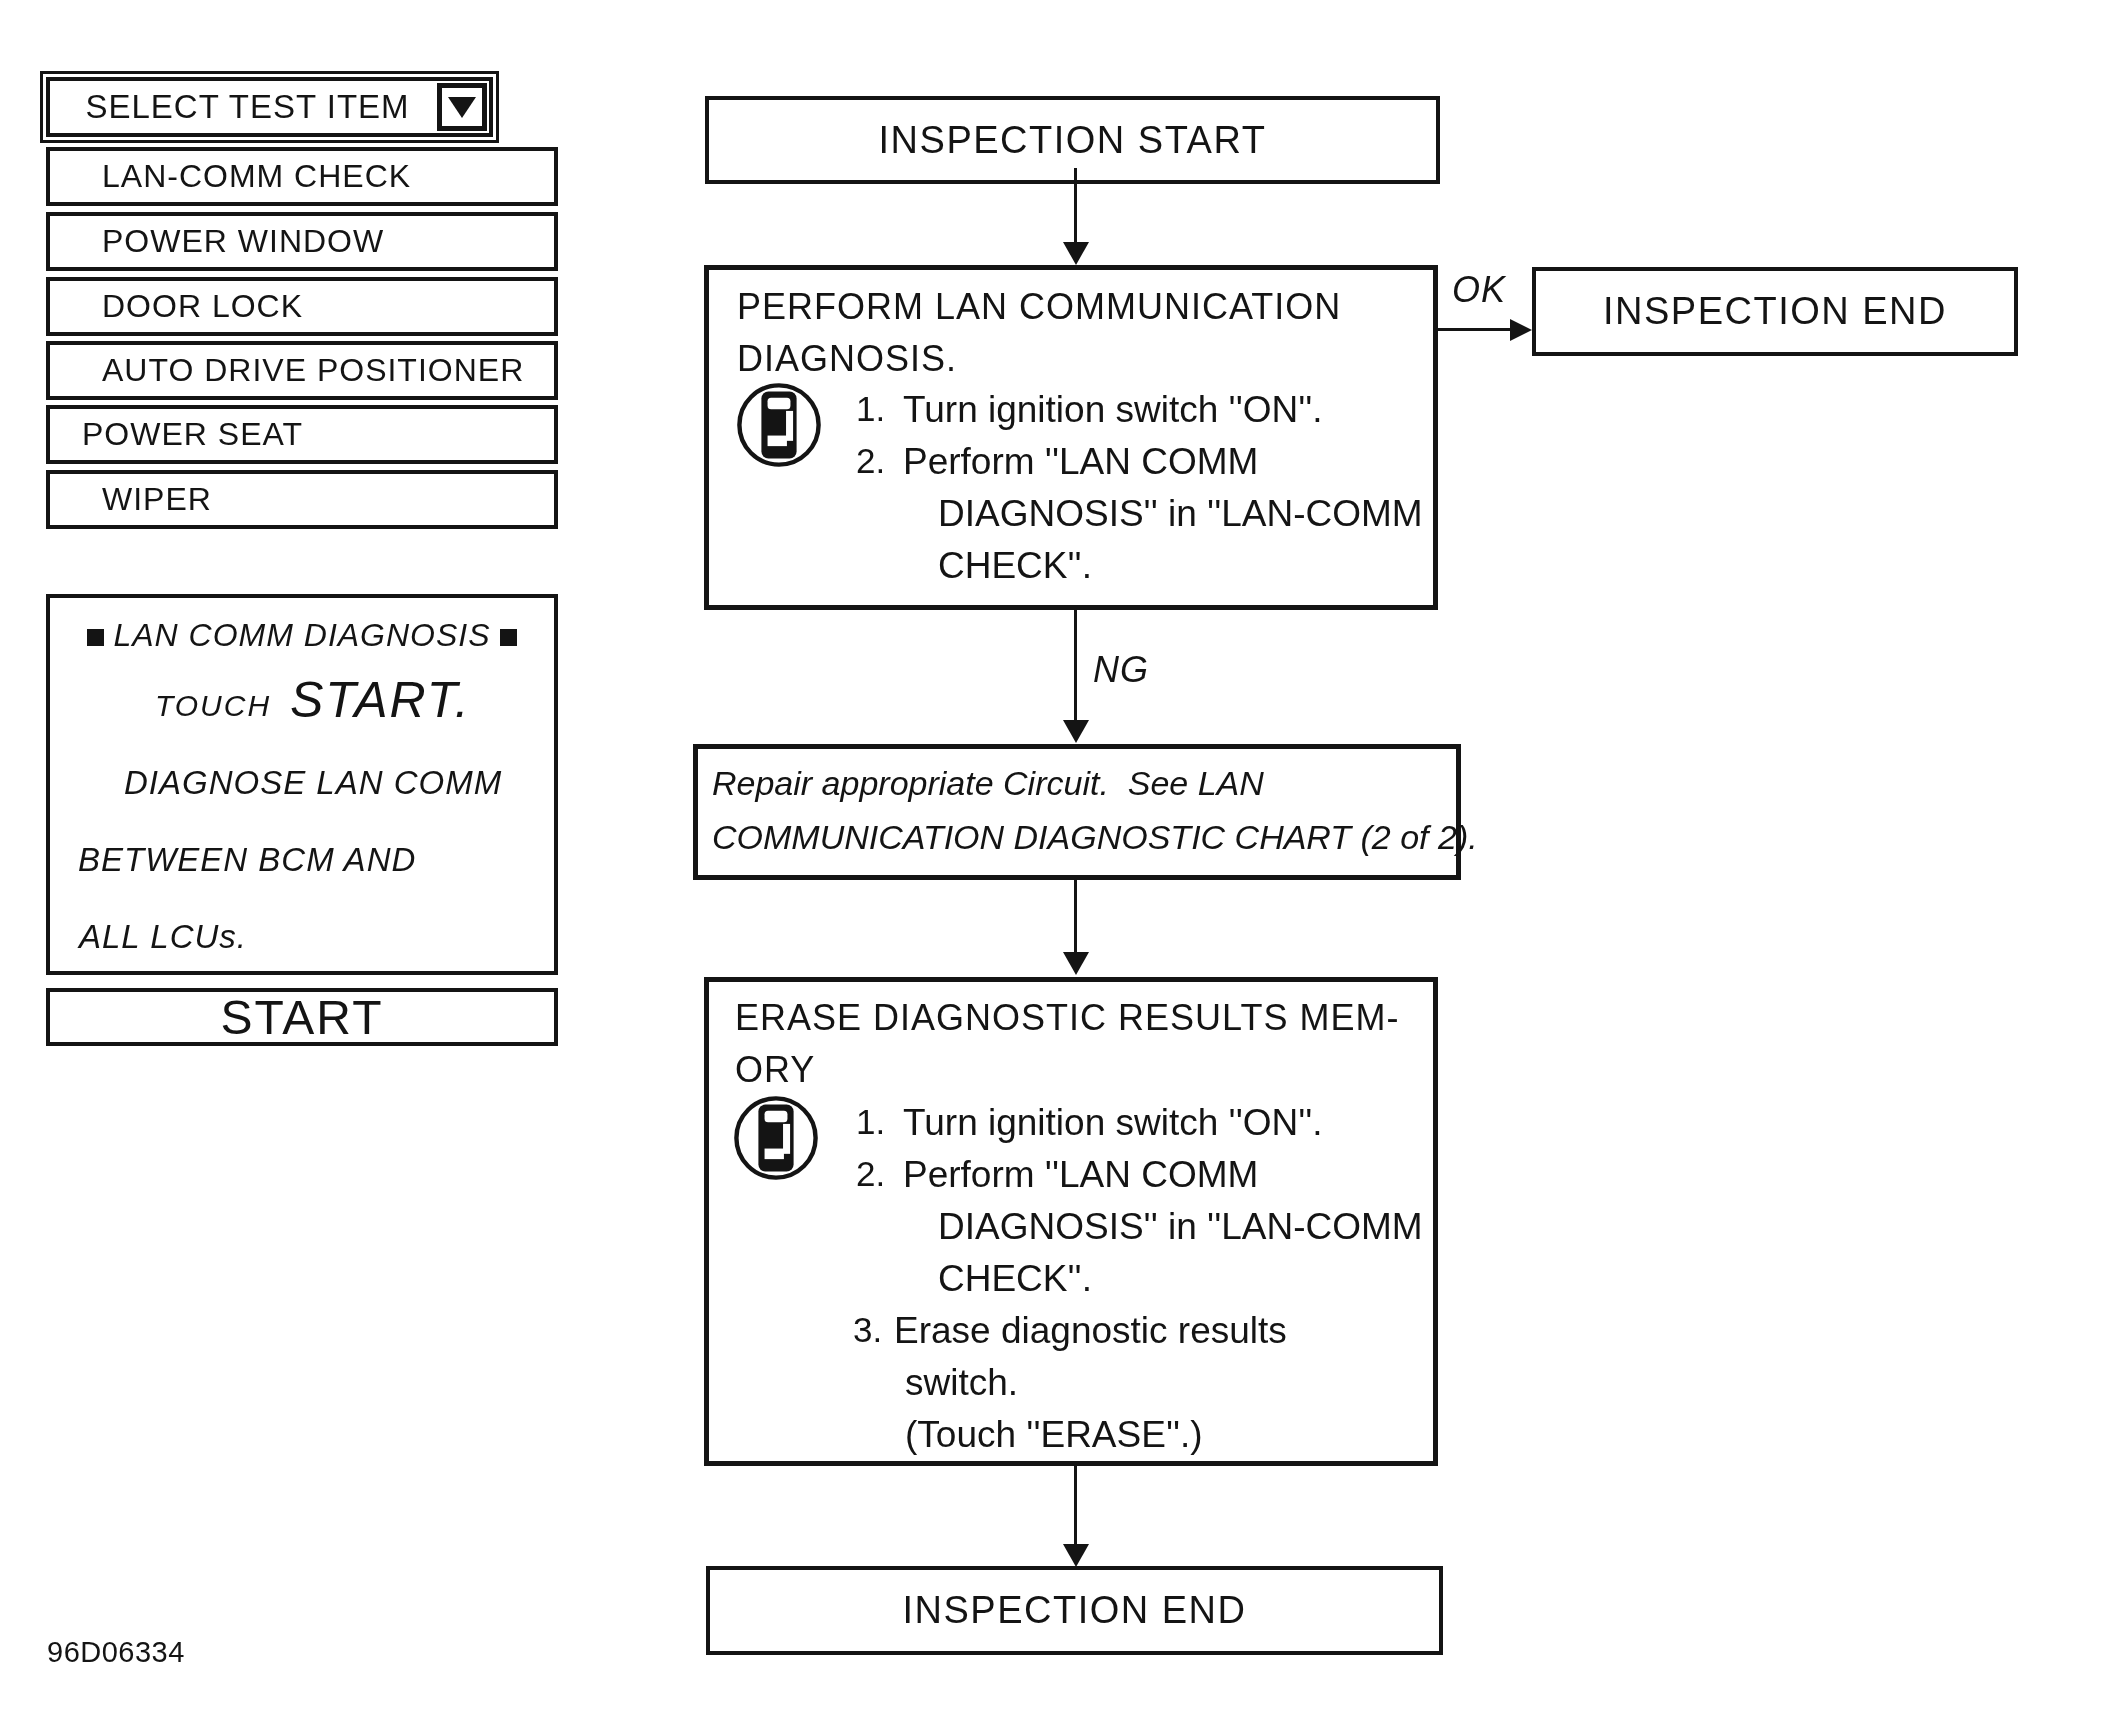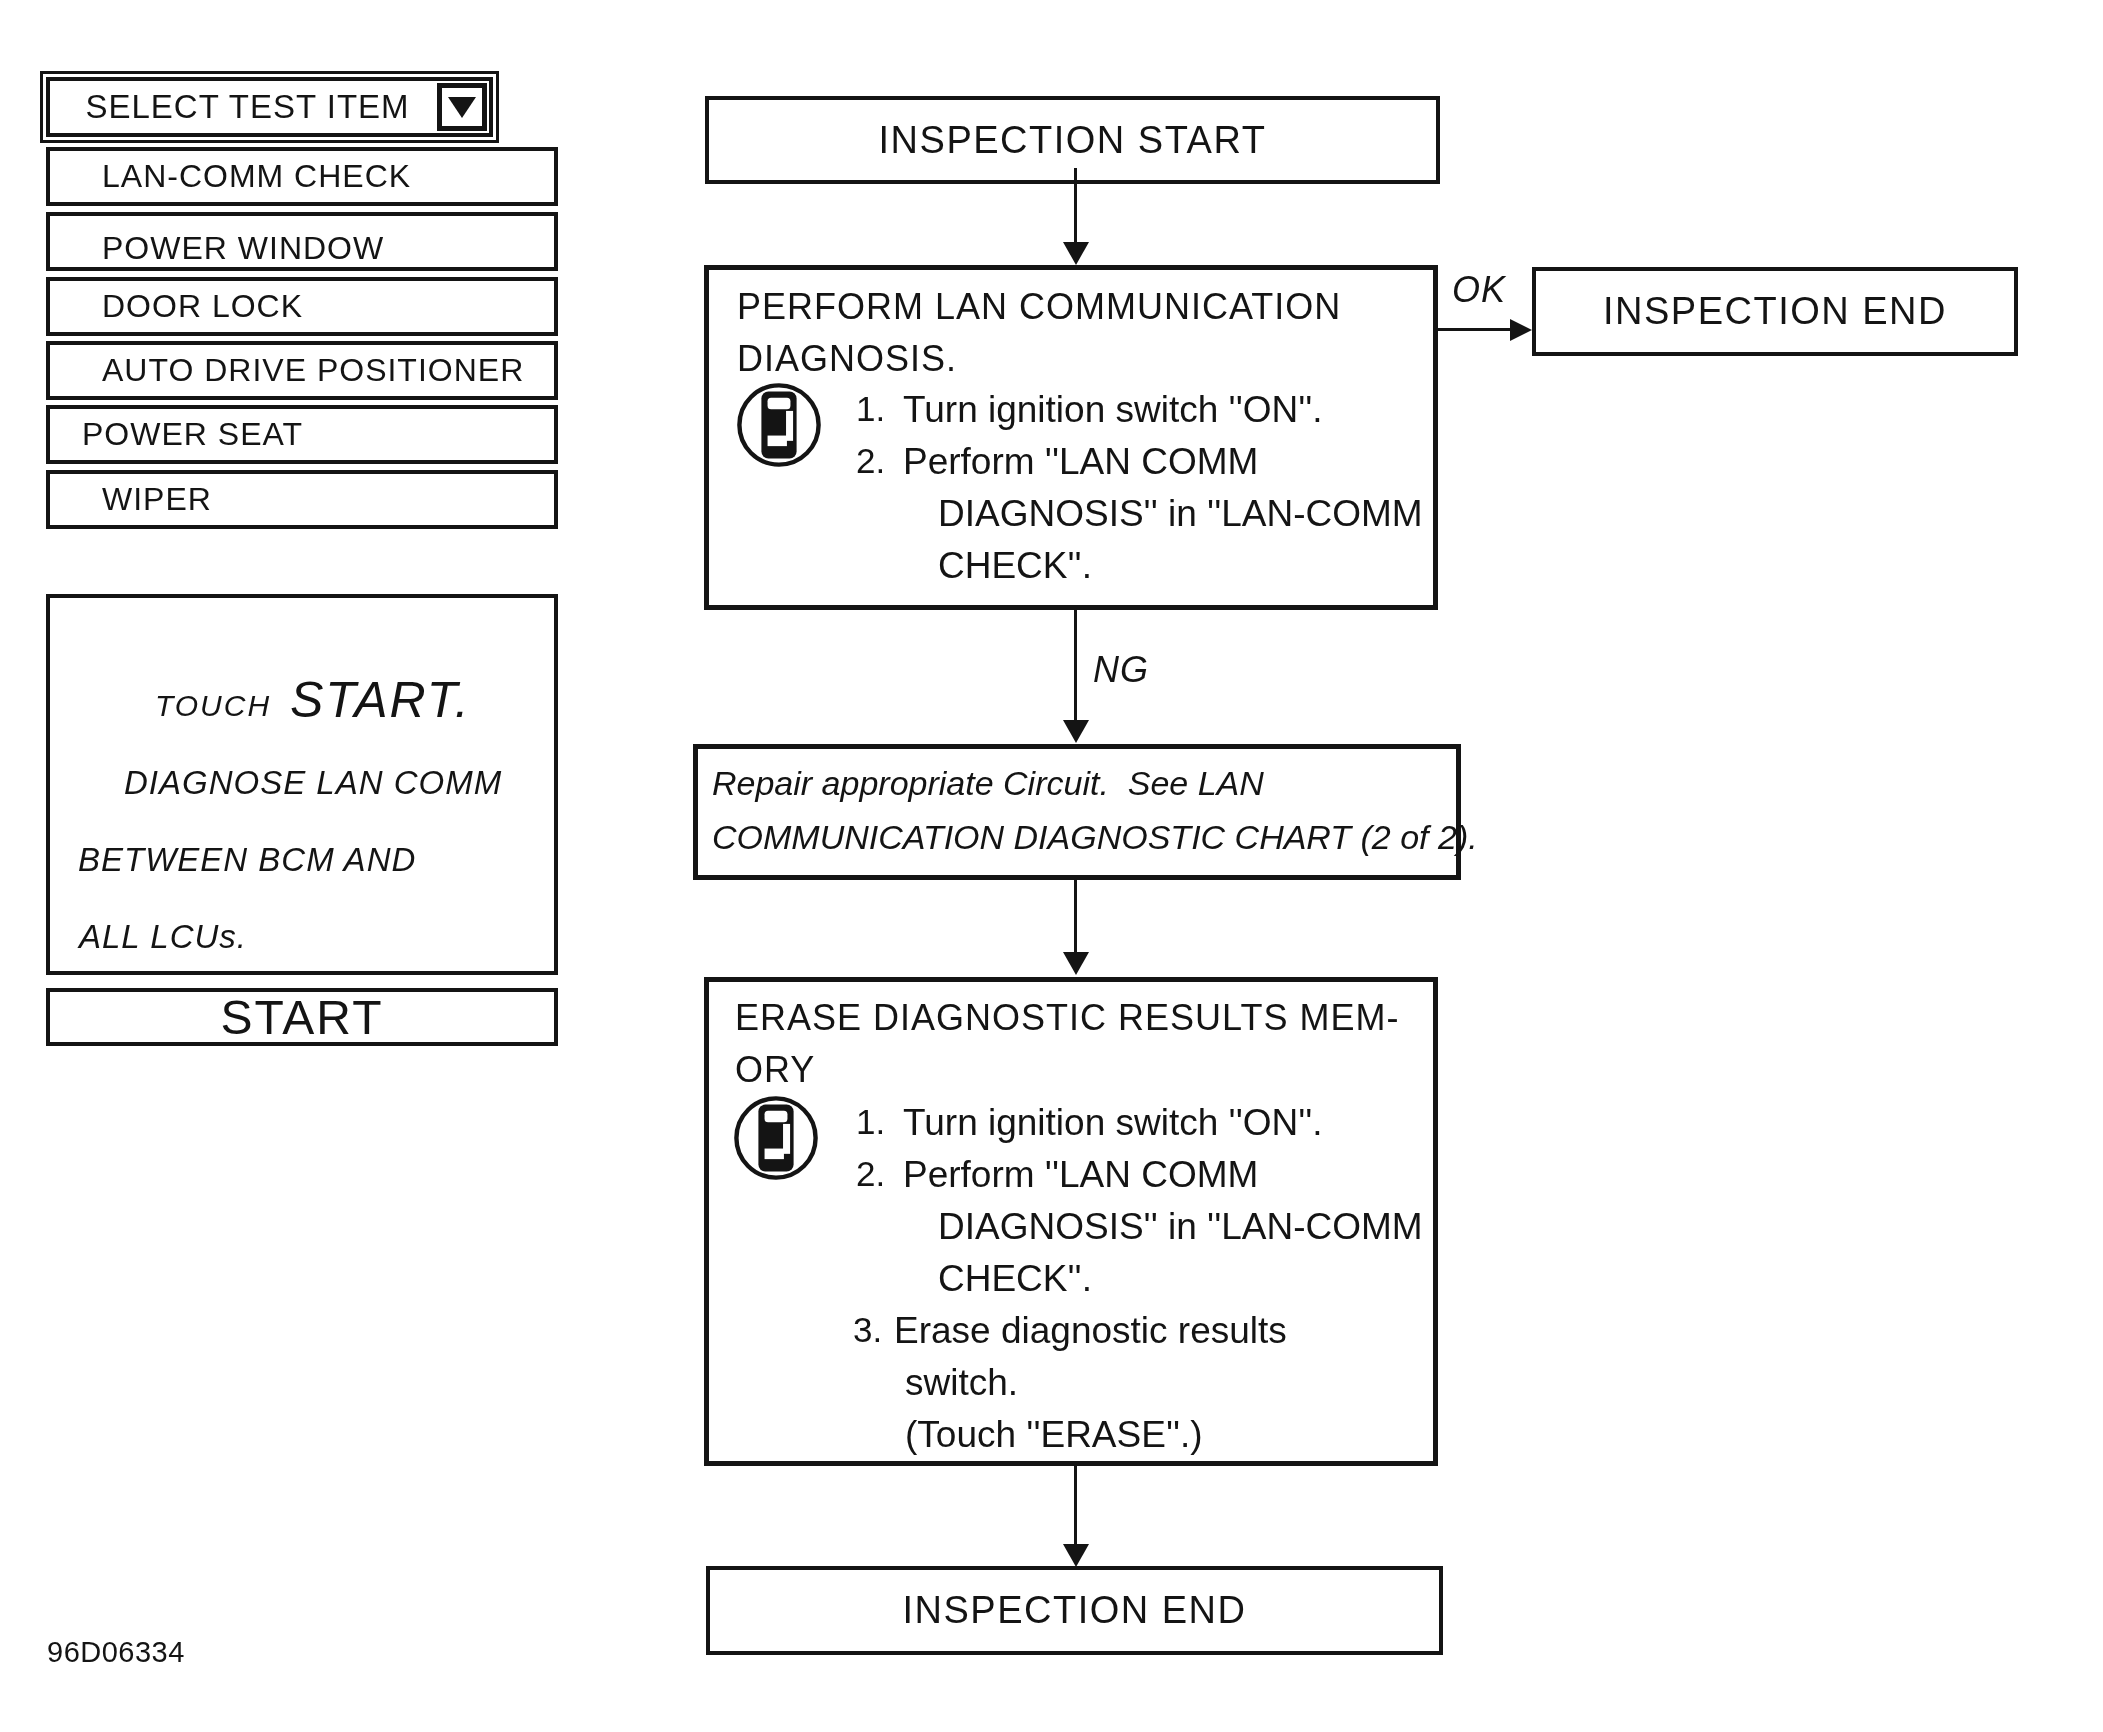--- a/index.html
+++ b/index.html
@@ -65,37 +65,38 @@
   <div class="select-box">
     <span class="lbl">SELECT TEST ITEM</span>
     <span class="dd-btn">
       <span class="dd-tri"></span>
     </span>
   </div>
 
   <div class="item-box" style="top:147px;">
     <span>LAN-COMM CHECK</span>
   </div>
-  <div class="item-box" style="top:212px;align-items:flex-end;">
+  <div class="item-box" style="top:212px;">
     <span>POWER WINDOW</span>
   </div>
   <div class="item-box" style="top:277px;">
     <span>DOOR LOCK</span>
   </div>
   <div class="item-box" style="top:341px;">
     <span>AUTO DRIVE POSITIONER</span>
   </div>
   <div class="item-box" style="top:405px;padding-left:32px;">
     <span>POWER SEAT</span>
   </div>
   <div class="item-box" style="top:470px;">
     <span>WIPER</span>
   </div>
 
   <div class="lan-panel">
+    <div class="t" style="left:0; top:21px; width:504px; text-align:center; font-size:32px; letter-spacing:1px;"><span class="sq"></span>&nbsp;<span>LAN COMM DIAGNOSIS</span>&nbsp;<span class="sq"></span></div>
     <div class="t" style="left:105px; top:93px; font-size:30px; letter-spacing:2px;">TOUCH</div>
     <div class="t" style="left:240px; top:77px; font-size:50px; letter-spacing:2px;">START.</div>
     <div class="t" style="left:74px; top:168px; font-size:33px; letter-spacing:1px;">DIAGNOSE LAN COMM</div>
     <div class="t" style="left:28px; top:245px; font-size:33px; letter-spacing:1px;">BETWEEN BCM AND</div>
     <div class="t" style="left:29px; top:322px; font-size:33px; letter-spacing:1px;">ALL LCUs.</div>
   </div>
 
   <div class="start-btn">
     <span>START</span>
   </div>

